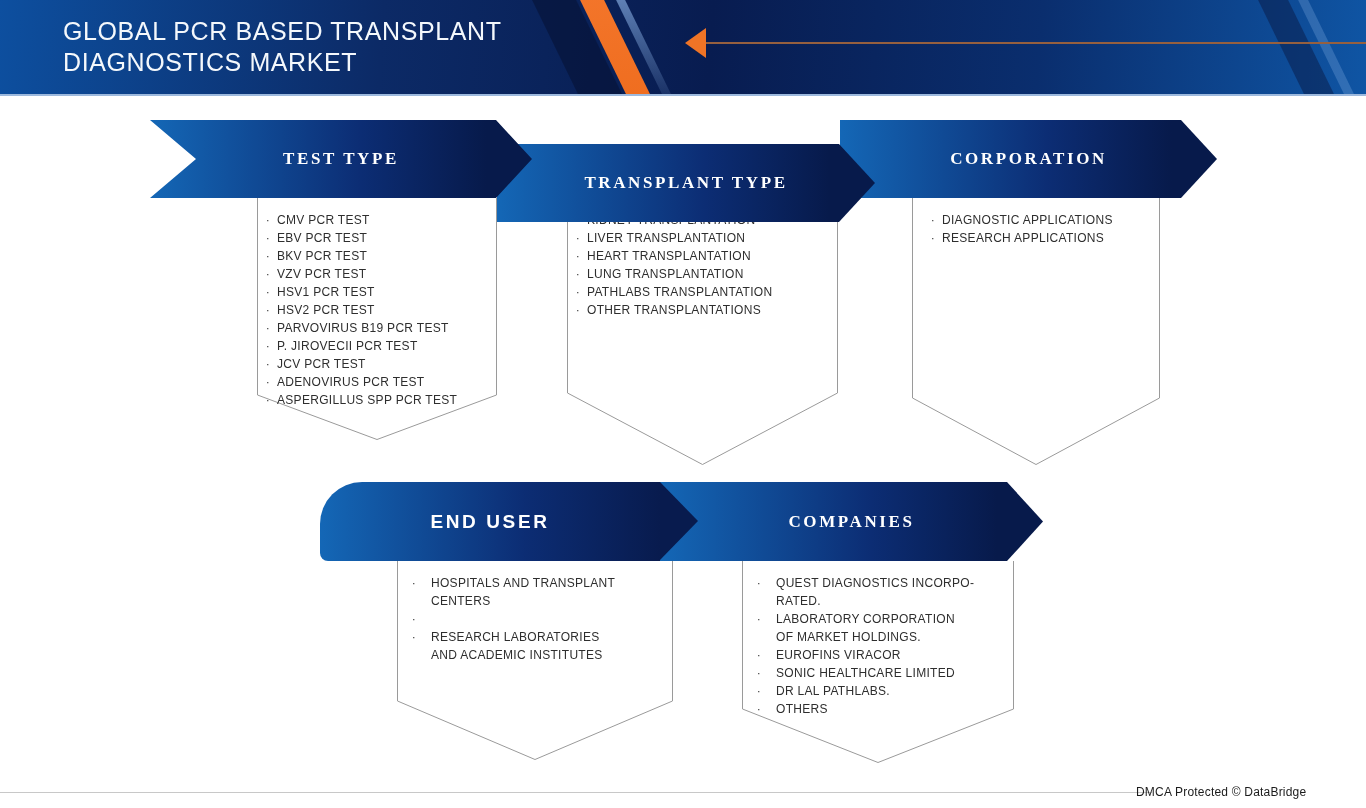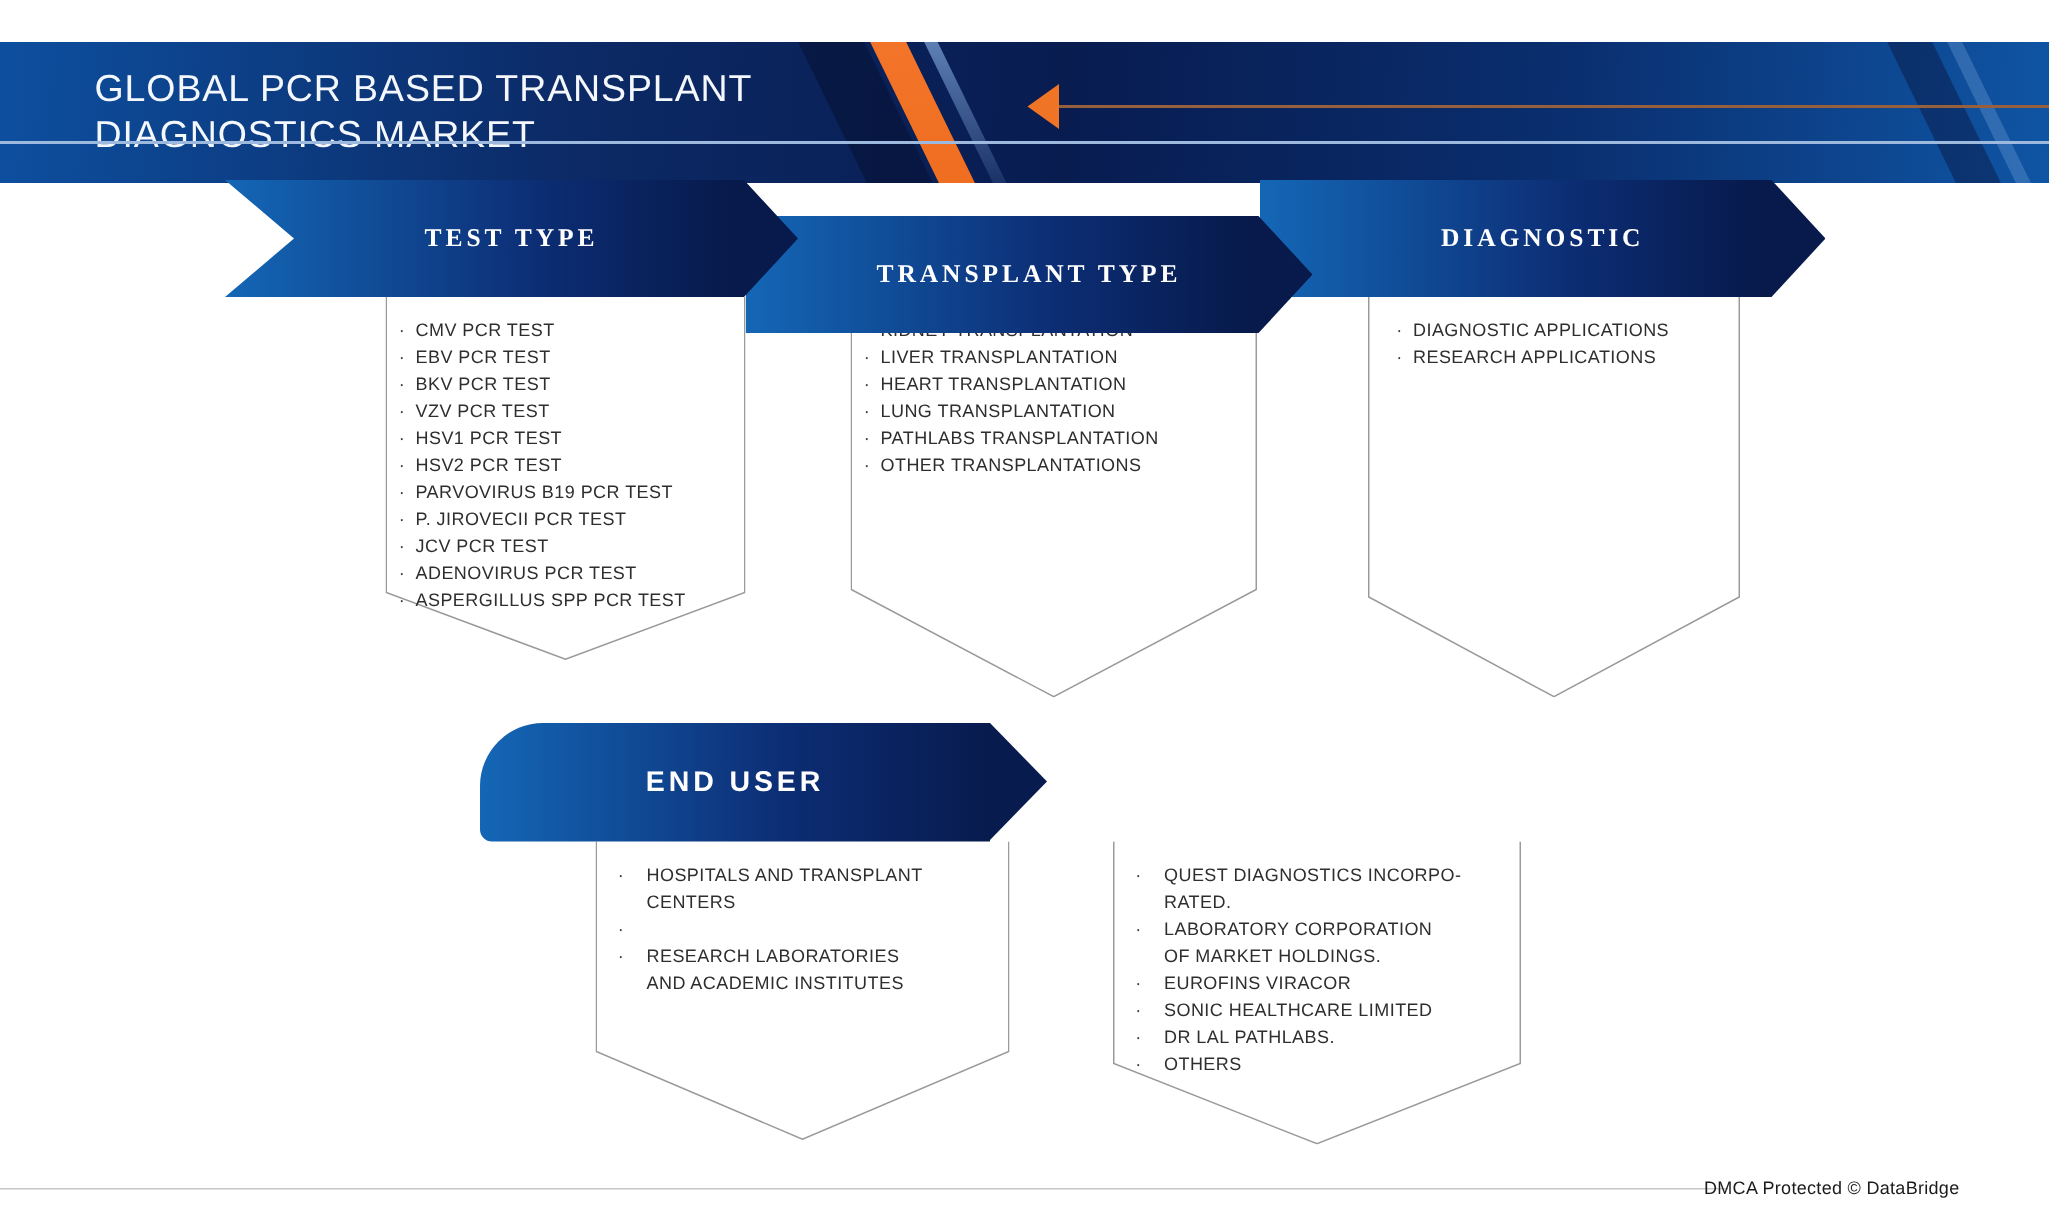--- a/index.html
+++ b/index.html
@@ -5,21 +5,20 @@
   * { margin:0; padding:0; box-sizing:border-box; }
   html,body { background:#e9e9e9; }
   body { font-family:"Liberation Sans", sans-serif; }
   .page { position:relative; width:1366px; height:808px; background:#ffffff; overflow:hidden; }
 
   
   .header {
     position:absolute; left:0; top:0; width:1366px; height:94px;
     background:linear-gradient(94deg,#0d4f9f 0%, #0c2a66 28%, #081c50 52%, #0a2e6e 76%, #0f55a4 100%);
     overflow:hidden;
-    margin-top:28px;
   }
   .header-underline { position:absolute; left:0; top:94px; width:1366px; height:2px; background:#9db9dd; }
   .page-title {
     position:absolute; left:63px; top:16px; color:#f4f8fc;
     font-size:25px; font-weight:500; letter-spacing:0.6px; line-height:31px;
     white-space:pre-line;
   }
   .stripe { position:absolute; top:-6px; height:110px; transform:skewX(26deg); }
   .stripe-darkband { left:556px; width:44px; background:rgba(6,16,50,0.55); }
   .stripe-orange  { left:604px; width:24px; background:linear-gradient(180deg,#f3752a,#ef6d1f); }
@@ -111,21 +110,21 @@
   </div>
   <div class="header-underline"></div>
 
   <div class="ribbon" id="rib1">
     <span class="ribbon-label">TEST TYPE</span>
   </div>
   <div class="ribbon" id="rib2">
     <span class="ribbon-label">TRANSPLANT TYPE</span>
   </div>
   <div class="ribbon" id="rib3">
-    <span class="ribbon-label">DIAGNOSTIC</span>
+    <span class="ribbon-label">CORPORATION</span>
   </div>
 
   <div class="listbox row1" id="box1">
     <svg width="240" height="242" viewBox="0 0 240 242">
       <polyline points="0.5,0 0.5,197 120,241.5 239.5,197 239.5,0" fill="none" stroke="#9a9a9a" stroke-width="1"></polyline>
     </svg>
     <ul>
         <li>
           <span class="bullet">·</span>
           <span class="li-text">CMV PCR TEST</span>
@@ -216,20 +215,23 @@
           <span class="bullet">·</span>
           <span class="li-text">RESEARCH APPLICATIONS</span>
         </li>
       </ul>
   </div>
 
   <div class="ribbon-round" id="rib4">
     <span class="ribbon-label">END USER</span>
     <span class="tip"></span>
   </div>
+  <div class="ribbon" id="rib5">
+    <span class="ribbon-label">COMPANIES</span>
+  </div>
 
   <div class="listbox row2" id="box4">
     <svg width="276" height="199" viewBox="0 0 276 199">
       <polyline points="0.5,0 0.5,140 138,198.5 275.5,140 275.5,0" fill="none" stroke="#9a9a9a" stroke-width="1"></polyline>
     </svg>
     <ul>
         <li>
           <span class="bullet">·</span>
           <span class="li-text">HOSPITALS AND TRANSPLANT
 CENTERS</span>

